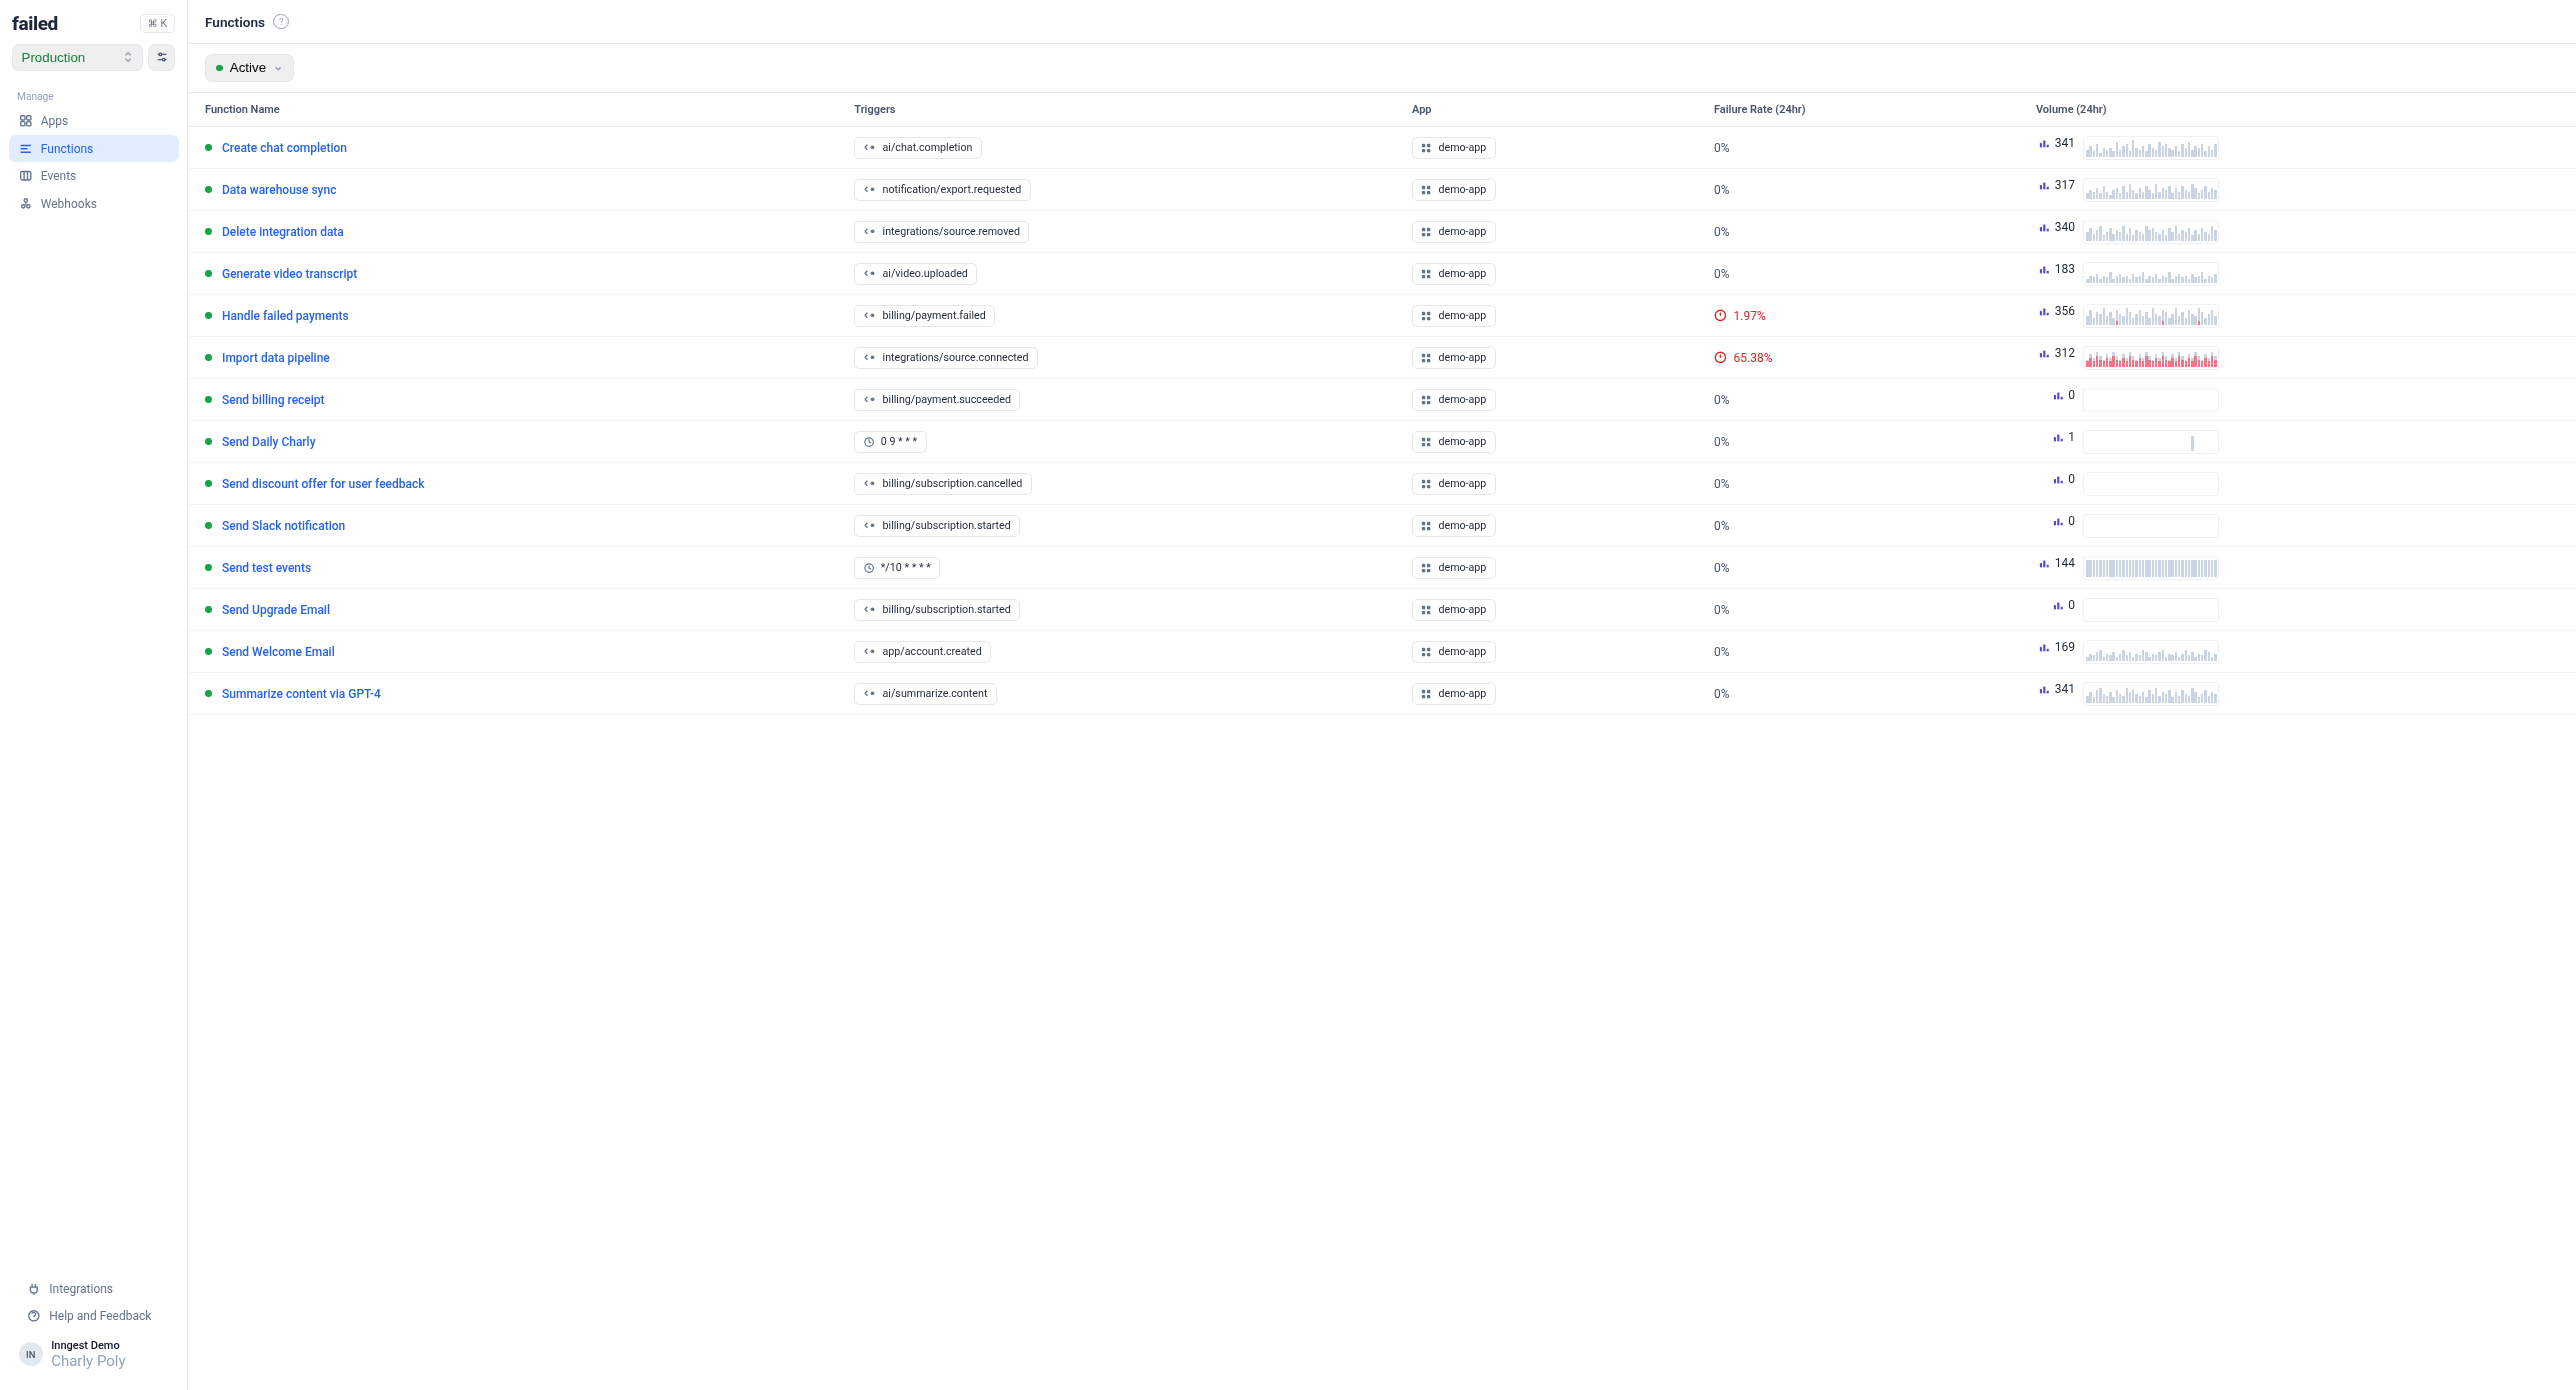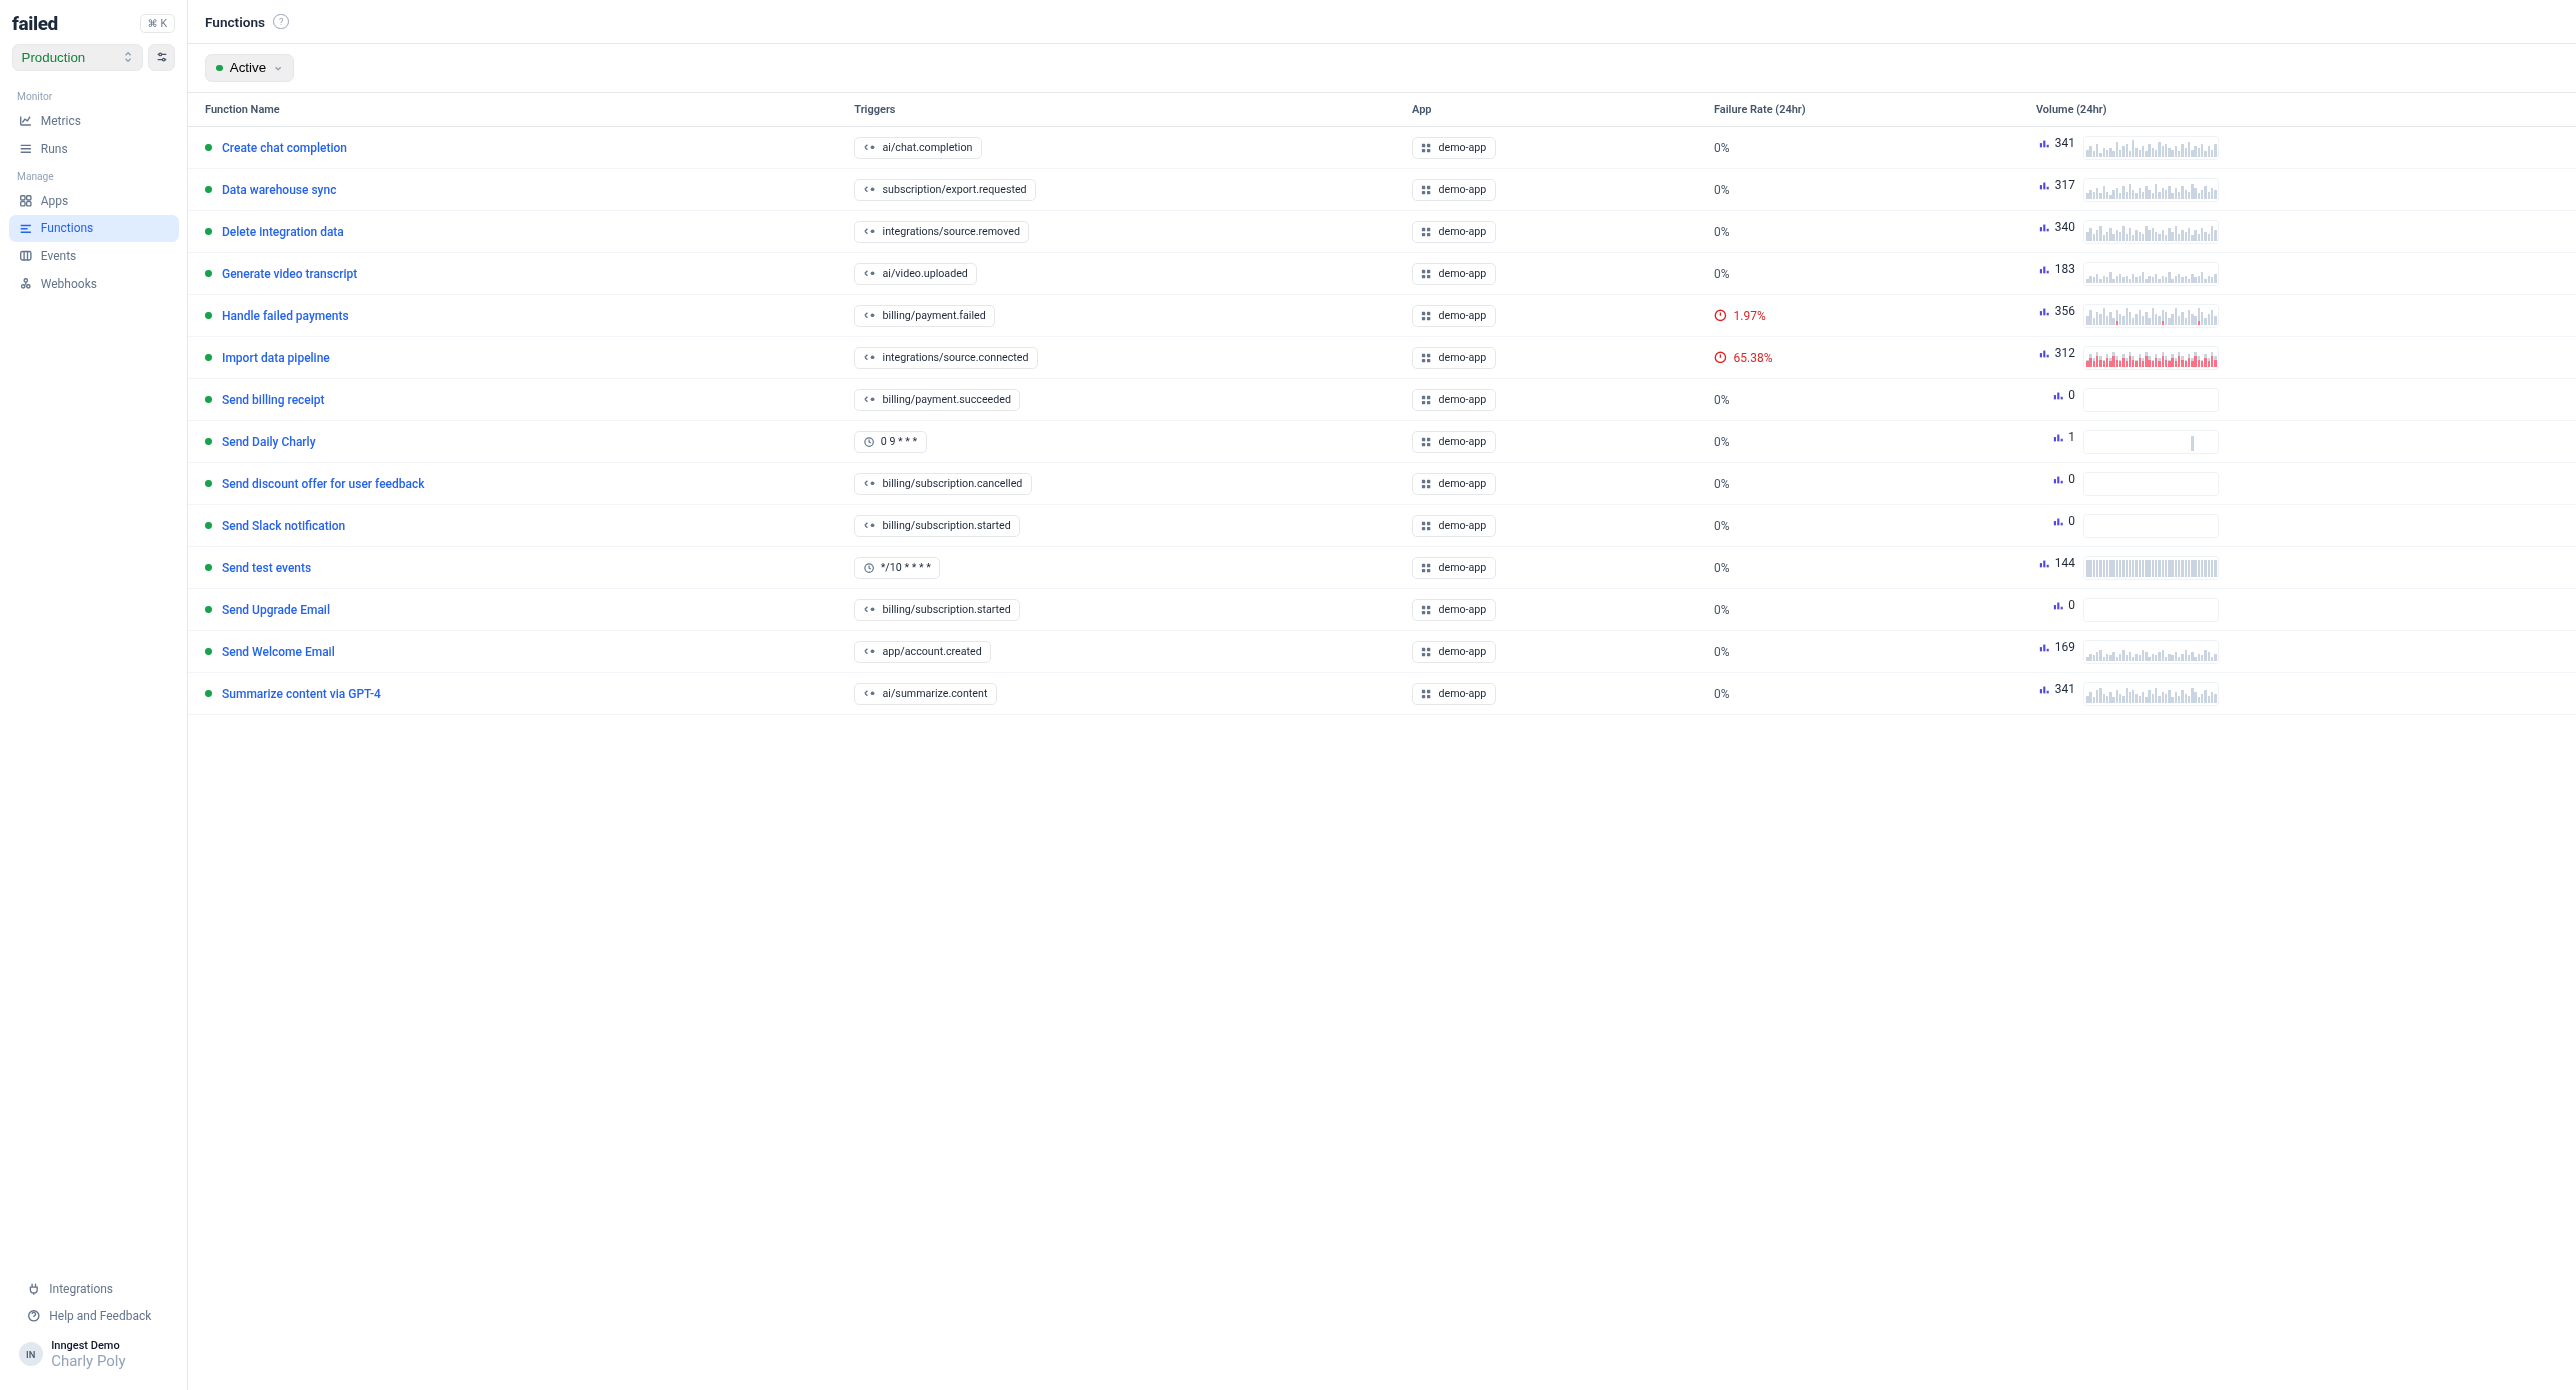--- a/index.html
+++ b/index.html
@@ -79,41 +79,20 @@
         <span>
           <svg width="12" height="12" viewBox="0 0 14 14" fill="none" stroke="currentColor" stroke-width="1.5">
               <path d="M2 4h10M2 10h10"></path>
               <circle cx="5" cy="4" r="1.5" fill="#fff"></circle>
               <circle cx="9" cy="10" r="1.5" fill="#fff"></circle>
             </svg>
         </span>
       </button>
     </div>
 
-    <div>
-      <div class="nav-section-label">Monitor</div>
-      <ul class="nav-items">
-        <li class="nav-item">
-          <span class="nav-icon">
-              <svg width="13.6" height="13.6" viewBox="0 0 16 16" fill="none" stroke="currentColor" stroke-width="1.6">
-                <path d="M2 13V3M2 13h12M4 10l3-4 3 2 3-5"></path>
-              </svg>
-            </span>
-          <span>Metrics</span>
-        </li>
-        <li class="nav-item">
-          <span class="nav-icon">
-              <svg width="13.6" height="13.6" viewBox="0 0 16 16" fill="none" stroke="currentColor" stroke-width="1.6">
-                <path d="M2 4h12M2 8h12M2 12h12"></path>
-              </svg>
-            </span>
-          <span>Runs</span>
-        </li>
-      </ul>
-    </div>
 
     <div>
       <div class="nav-section-label">Manage</div>
       <ul class="nav-items">
         <li class="nav-item">
           <span class="nav-icon">
               <svg width="13.6" height="13.6" viewBox="0 0 16 16" fill="none" stroke="currentColor" stroke-width="1.6">
                 <rect x="2" y="2" width="5" height="5" rx="1"></rect>
                 <rect x="9" y="2" width="5" height="5" rx="1"></rect>
                 <rect x="2" y="9" width="5" height="5" rx="1"></rect>
@@ -311,21 +290,21 @@
     <a href="#">Data warehouse sync</a>
   </div>
               </td>
               <td><span class="pill">
     <span class="pill-icon">
                     <svg width="12" height="8.5" viewBox="0 0 14 10" fill="none" stroke="currentColor" stroke-width="1.6">
                       <path d="M1 5l3-3M1 5l3 3"></path>
                       <circle cx="10" cy="5" r="2.2" fill="currentColor" stroke="none"></circle>
                     </svg>
                   </span>
-    <span>subscription/export.requested</span>
+    <span>notification/export.requested</span>
   </span></td>
               <td><span class="pill">
     <span class="pill-icon">
                     <svg width="10.2" height="10.2" viewBox="0 0 12 12" fill="currentColor">
                       <rect x="1" y="1" width="4" height="4" rx="1"></rect>
                       <rect x="7" y="1" width="4" height="4" rx="1"></rect>
                       <rect x="1" y="7" width="4" height="4" rx="1"></rect>
                       <rect x="7" y="7" width="4" height="4" rx="1"></rect>
                     </svg>
                   </span>

